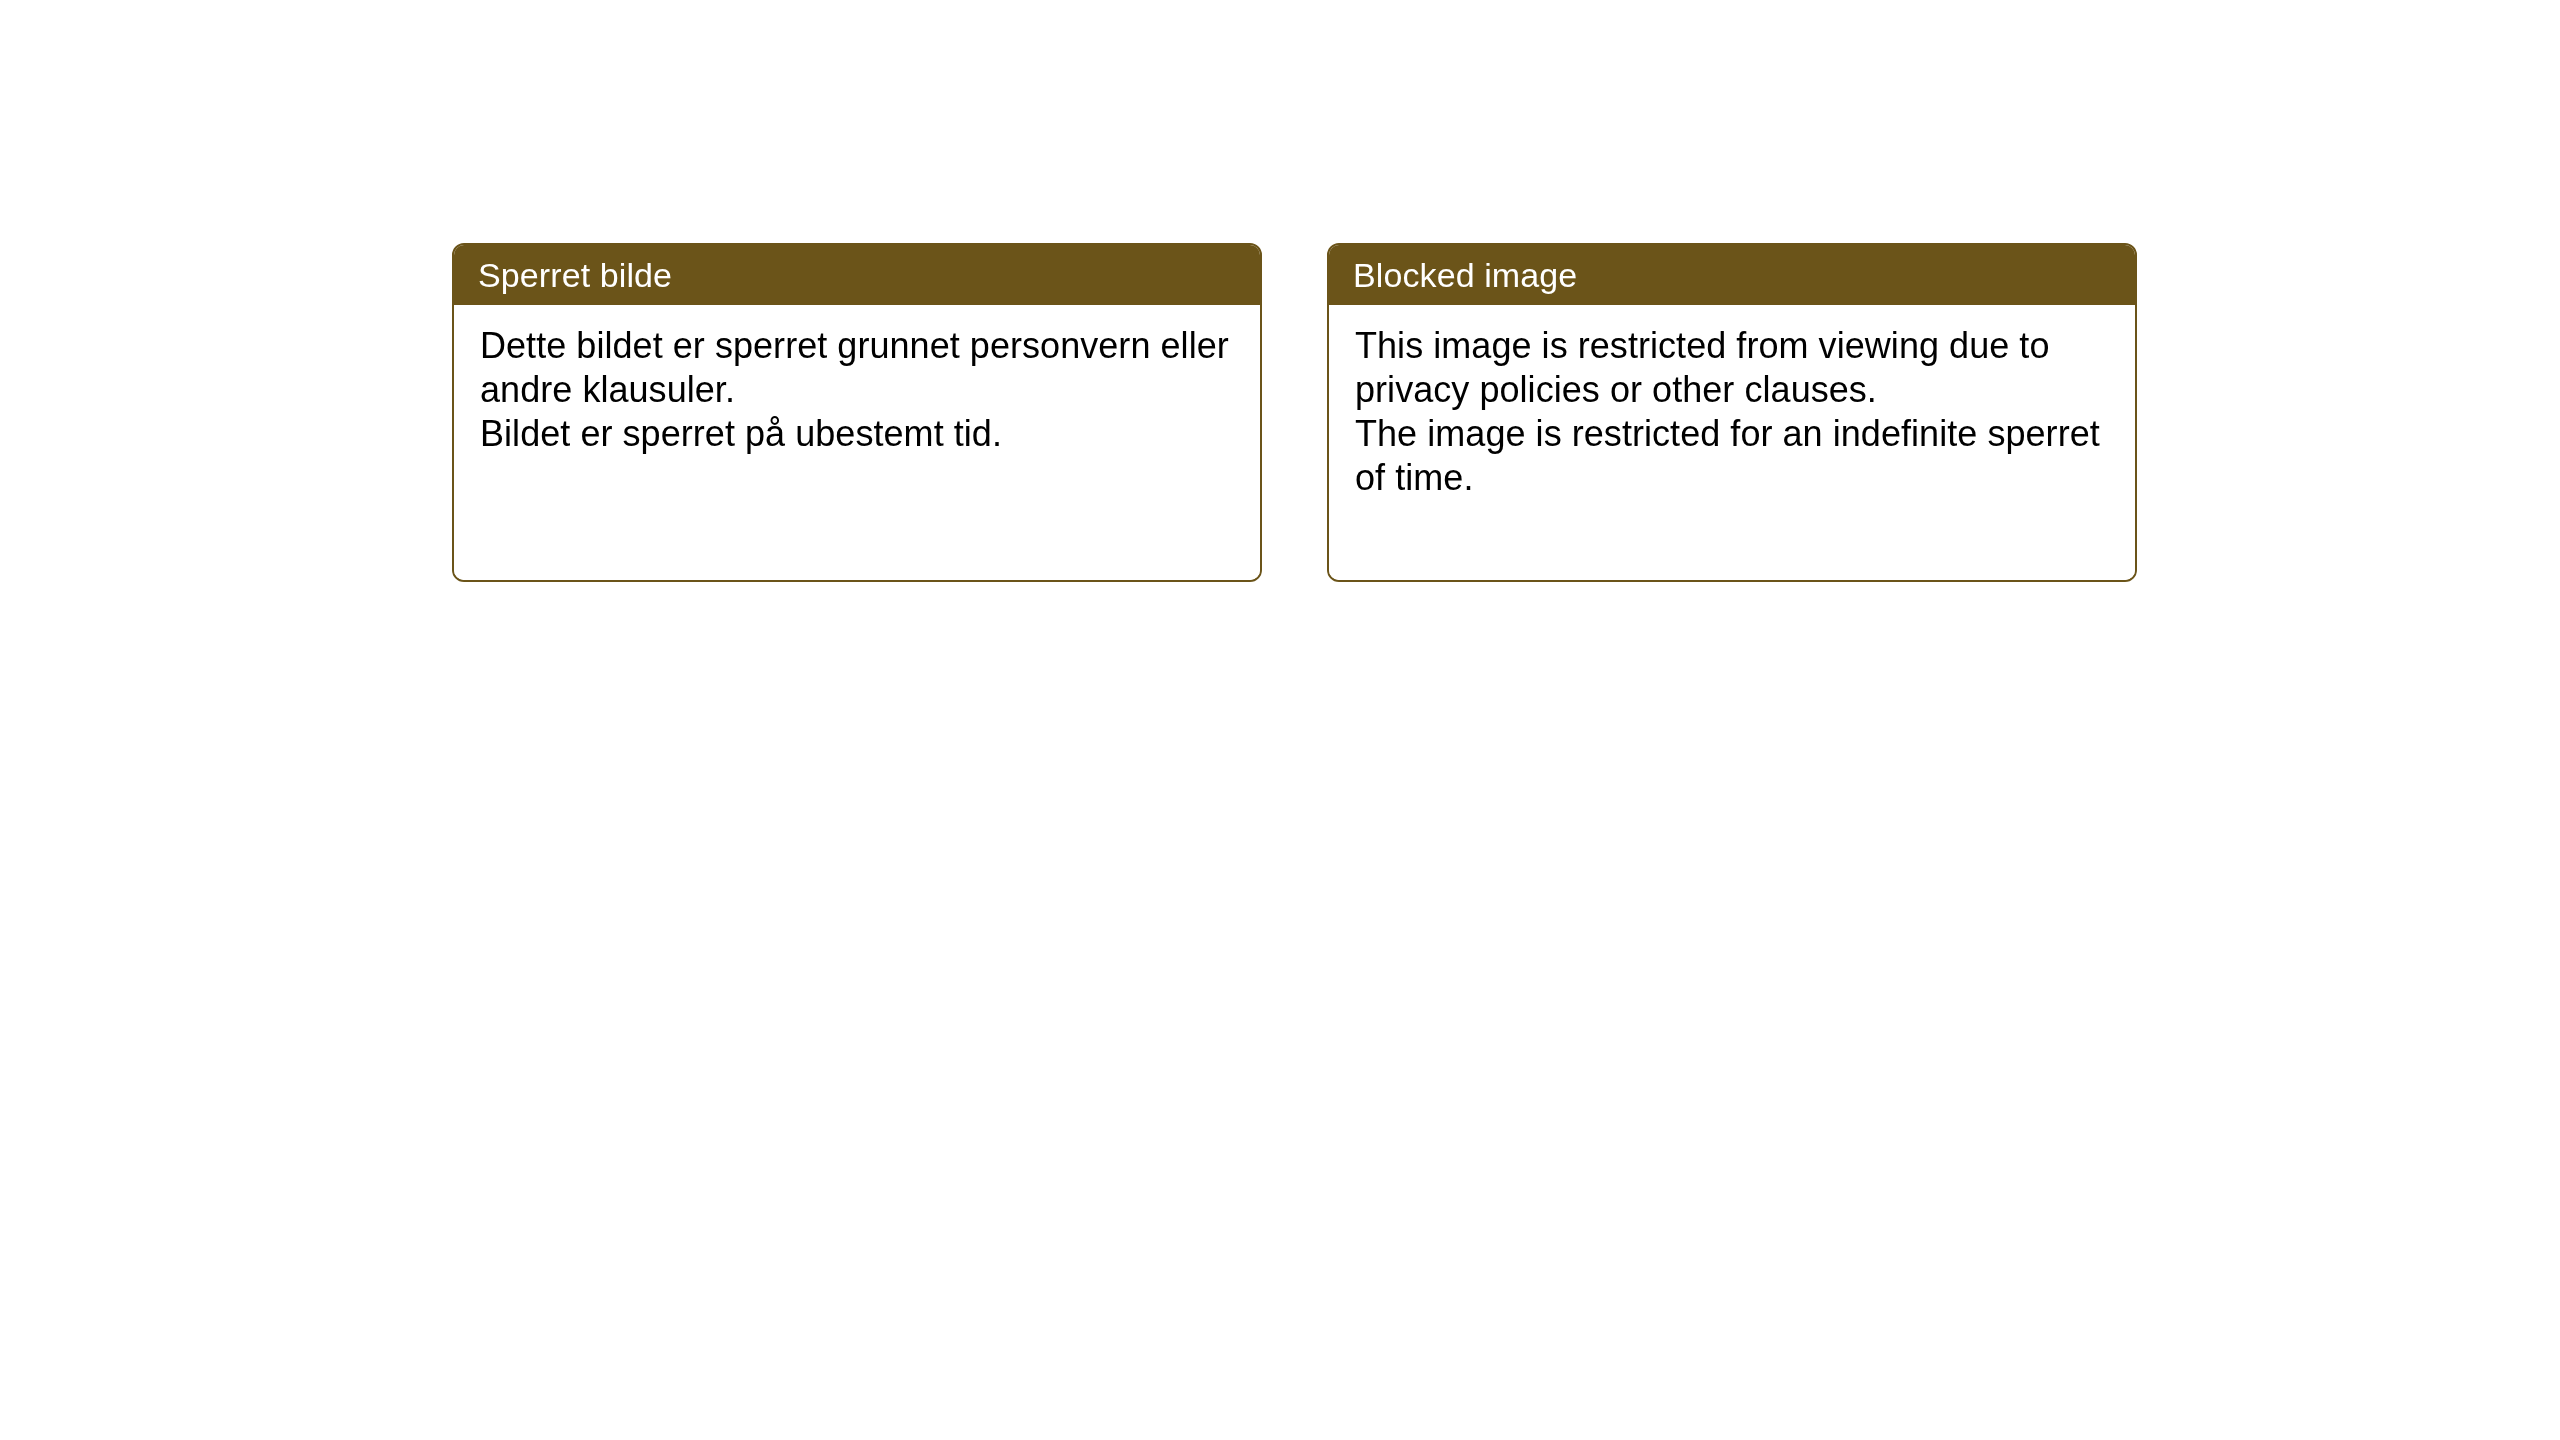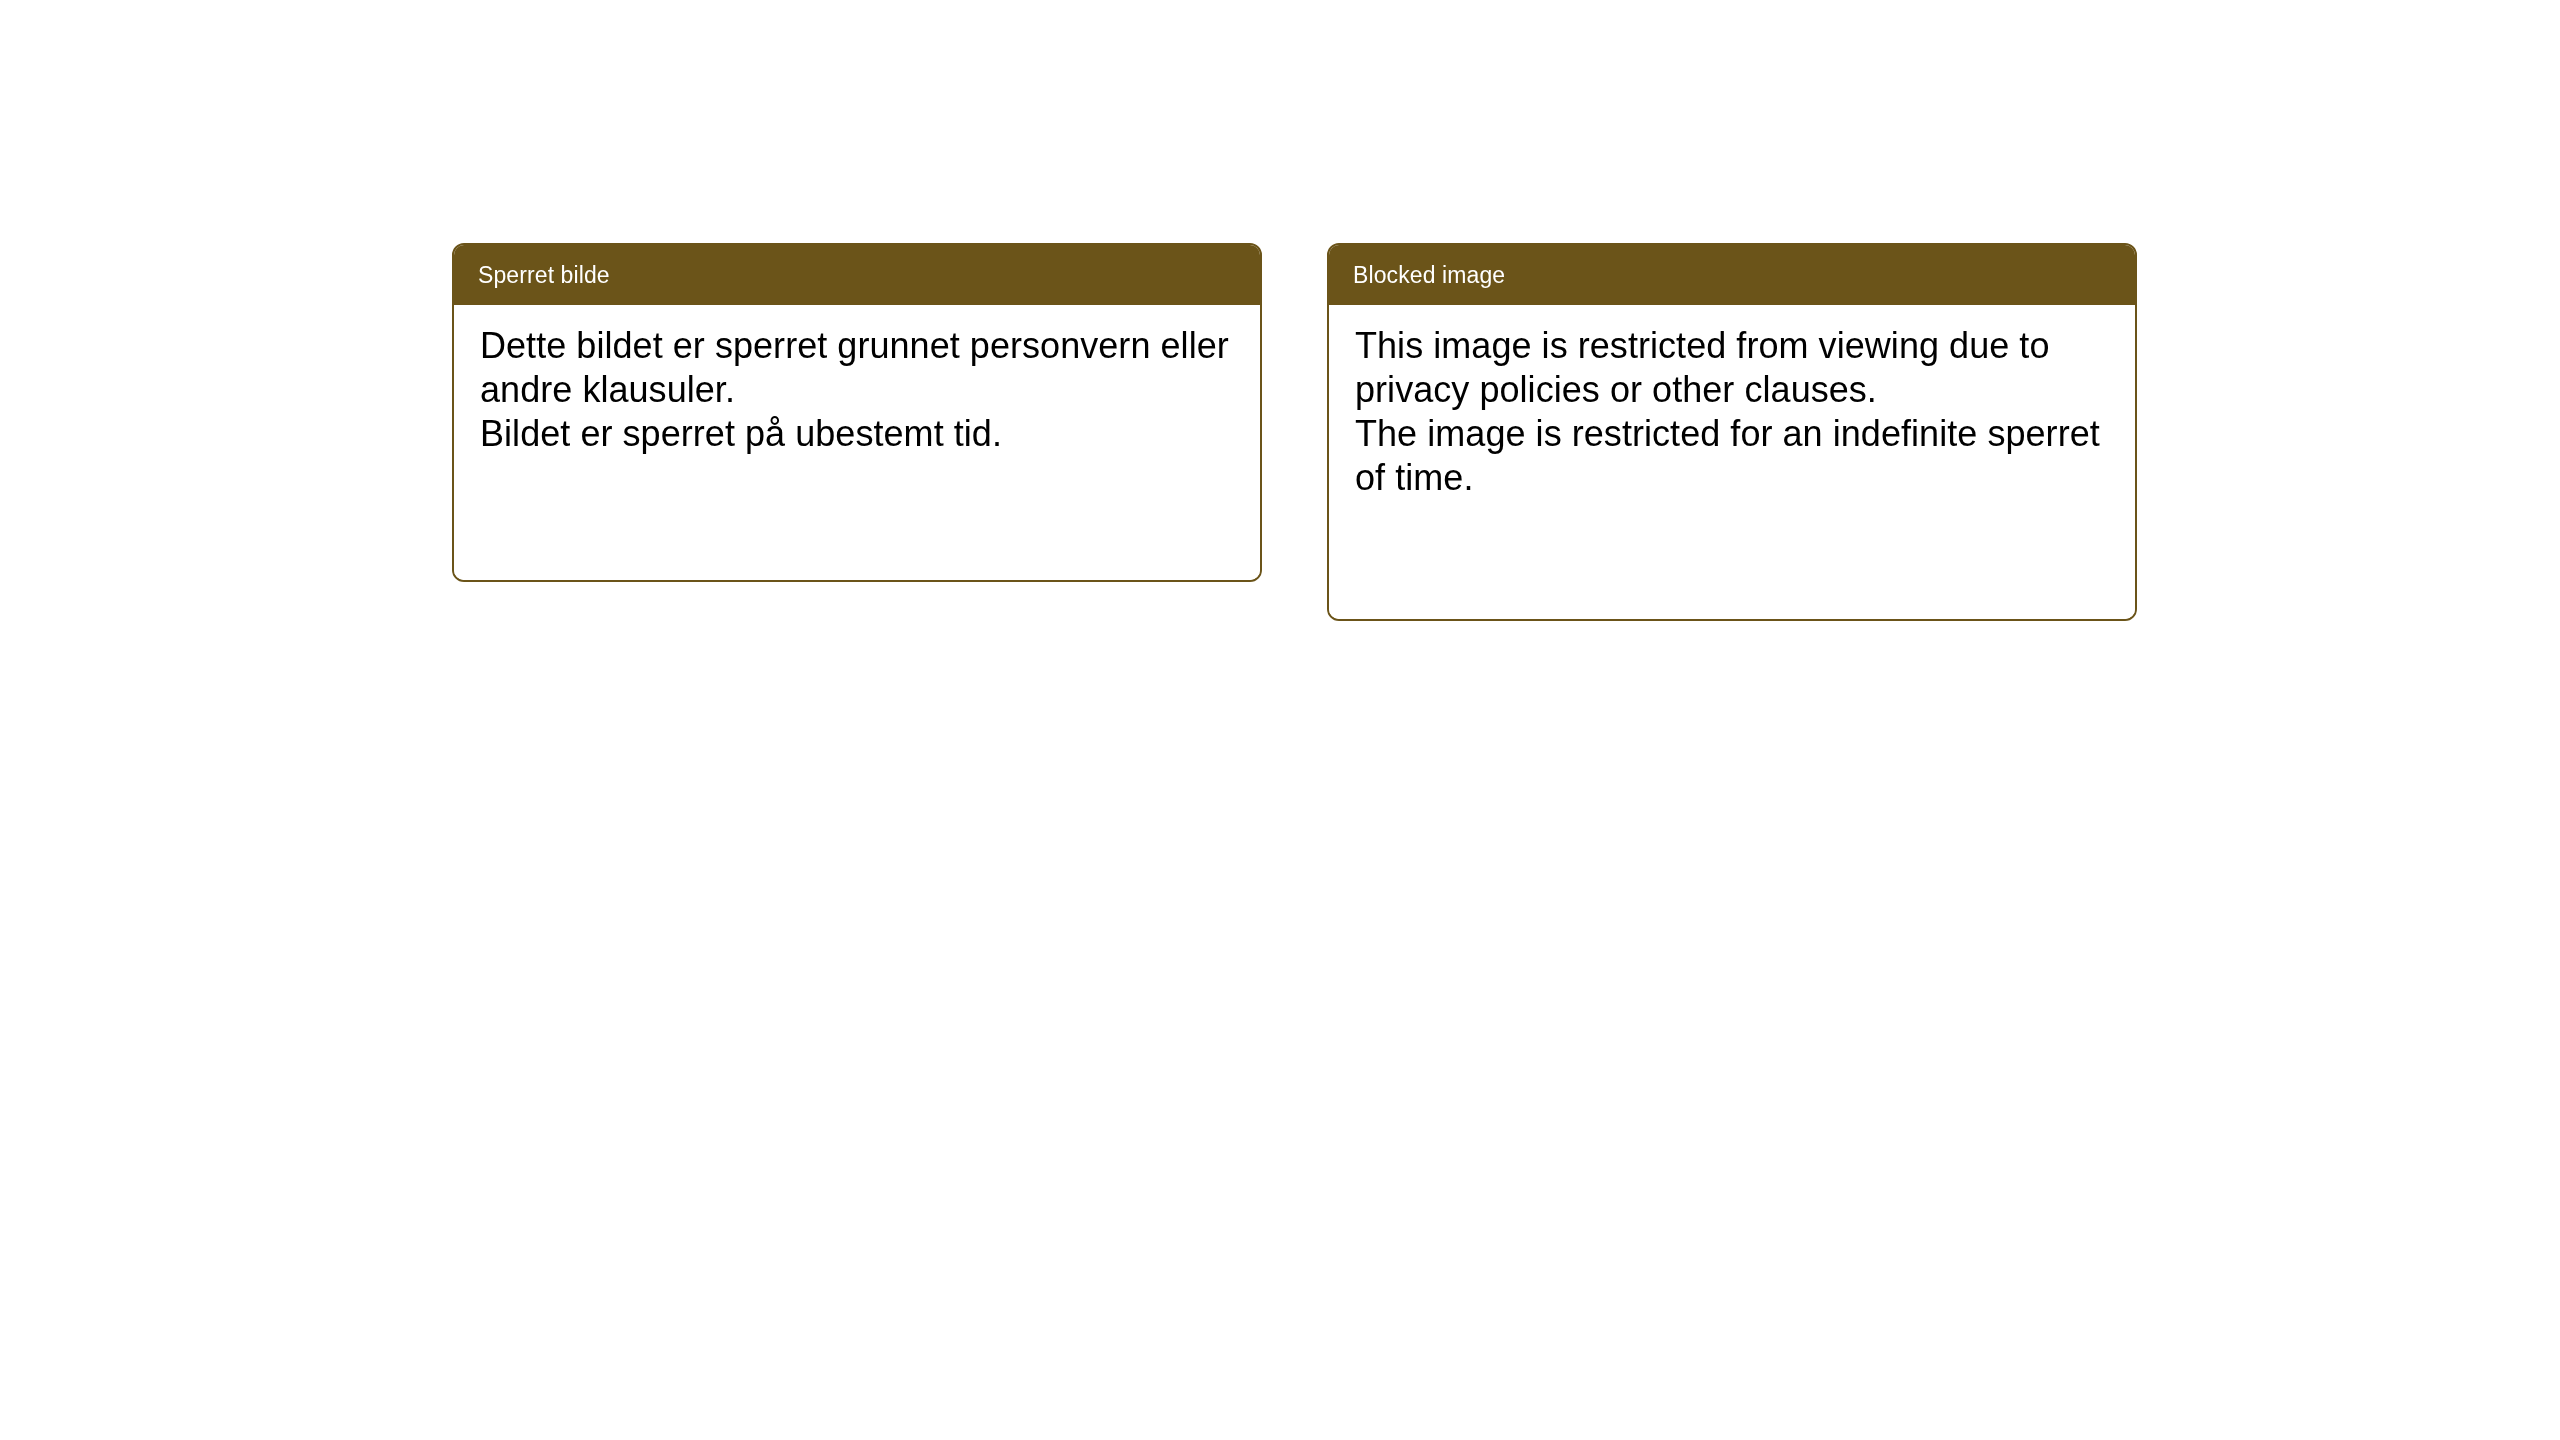--- a/index.html
+++ b/index.html
@@ -37,35 +37,35 @@
     left: 452px;
     top: 243px;
     width: 810px;
     height: 339px;
   }
 
   #panel-en {
     left: 1327px;
     top: 243px;
     width: 810px;
-    height: 378px;
+    height: 339px;
   }
 
   .panel-header {
     box-sizing: border-box;
     height: 60px;
     background: #6b5419;
     display: flex;
     align-items: center;
     padding: 0 0 0 24px;
   }
 
   .panel-title {
     color: #ffffff;
-    font-size: 23px;
+    font-size: 34px;
     line-height: 38px;
     font-weight: 400;
     letter-spacing: 0.1px;
     white-space: nowrap;
   }
 
   .panel-body {
     box-sizing: border-box;
     background: #ffffff;
     padding: 19px 26px 0 26px;

